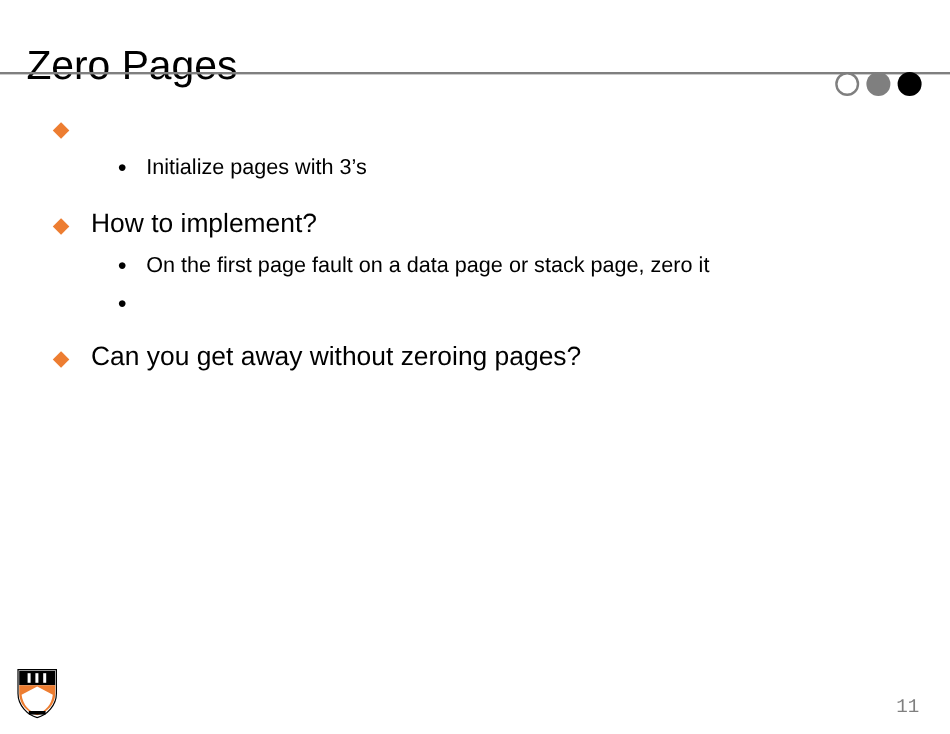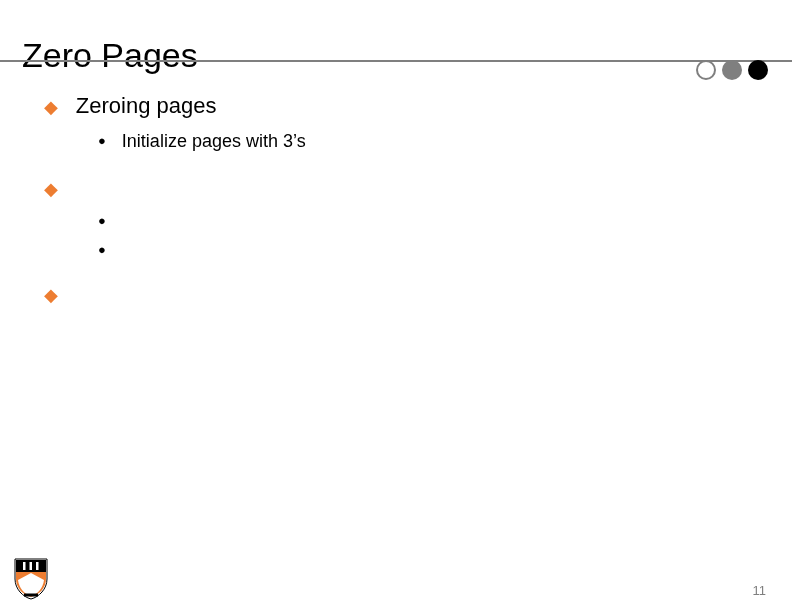--- a/index.html
+++ b/index.html
@@ -84,22 +84,23 @@
     margin-top: 4px;
     margin-right: 16px;
     flex: 0 0 auto;
   }
   .gap { height: 8px; }
 
   .page-num {
     position: absolute;
     bottom: 14px;
     right: 26px;
-    font-size: 13px;
+    font-size: 16px;
     color: #7f7f7f;
+    font-family: Liberation Mono, monospace;
   }
 
   .shield {
     position: absolute;
     bottom: 8px;
     left: 14px;
   }
 </style>
 </head>
 <body>
@@ -109,43 +110,45 @@
 <div class="circles">
   <div class="circle outline"></div>
   <div class="circle gray"></div>
   <div class="circle black"></div>
 </div>
 
 <div class="content">
 
   <div class="l1">
     <span class="bul">◆</span>
-    <span>Zeroing pages</span>
   </div>
   <div class="l2">
     <span class="bul">●</span>
     <span>Initialize pages with 3’s</span>
   </div>
 
   <div class="gap"></div>
 
   <div class="l1">
     <span class="bul">◆</span>
+    <span>How to implement?</span>
   </div>
   <div class="l2">
     <span class="bul">●</span>
+    <span>On the first page fault on a data page or stack page, zero it</span>
   </div>
   <div class="l2">
     <span class="bul">●</span>
   </div>
 
   <div class="gap"></div>
 
   <div class="l1">
     <span class="bul">◆</span>
+    <span>Can you get away without zeroing pages?</span>
   </div>
 
 </div>
 
 <div class="page-num">11</div>
 
 <div class="shield">
   <svg width="34" height="42" viewBox="0 0 34 42">
     <path d="M1 1 h32 v20 c0 10 -8 18 -16 20 c-8 -2 -16 -10 -16 -20 z" fill="#fff" stroke="#000" stroke-width="1"></path>
     <rect x="2" y="2" width="30" height="12" fill="#000"></rect>

